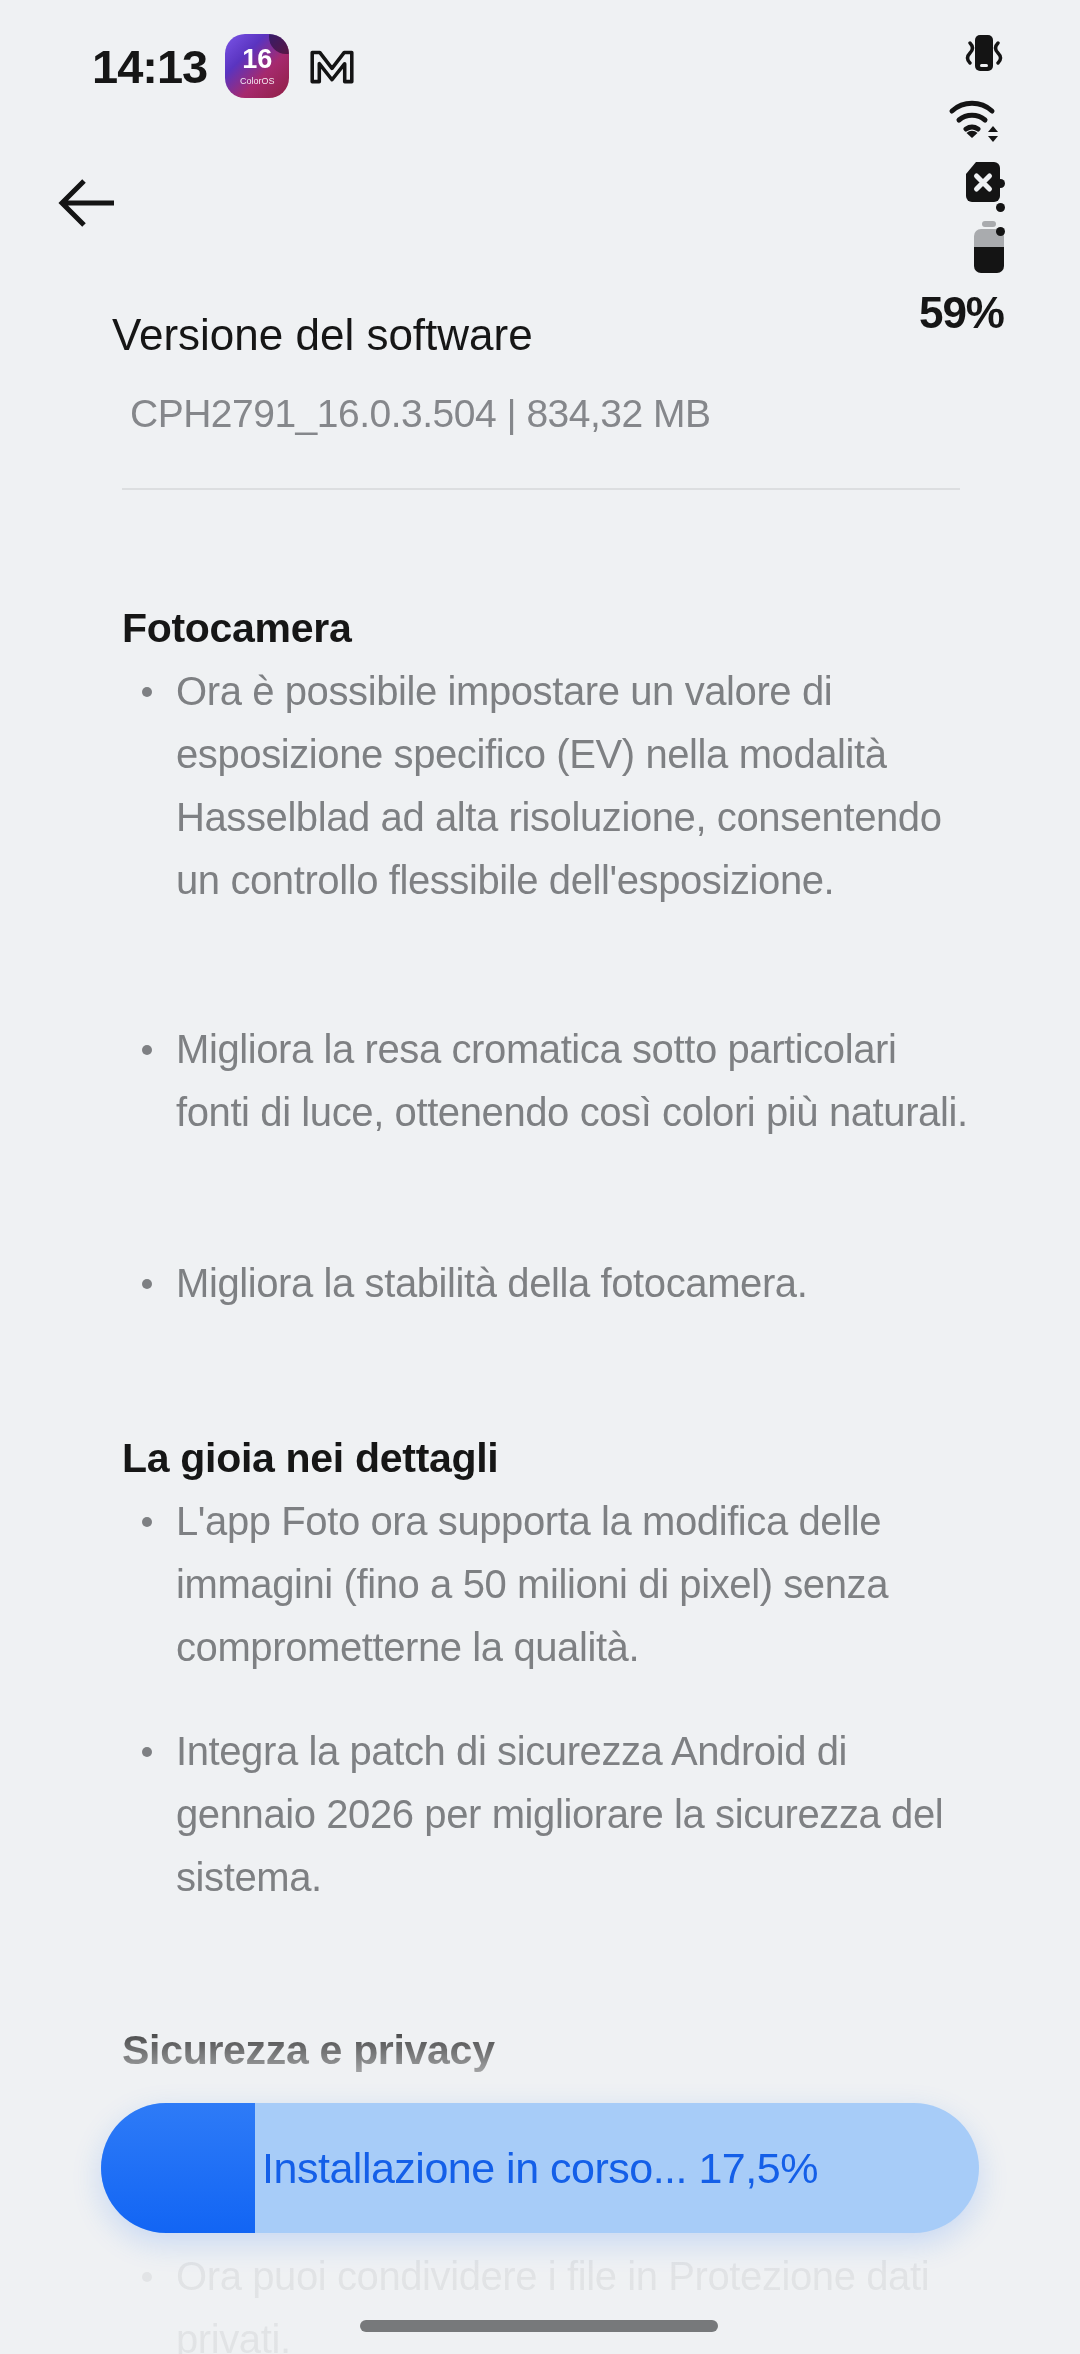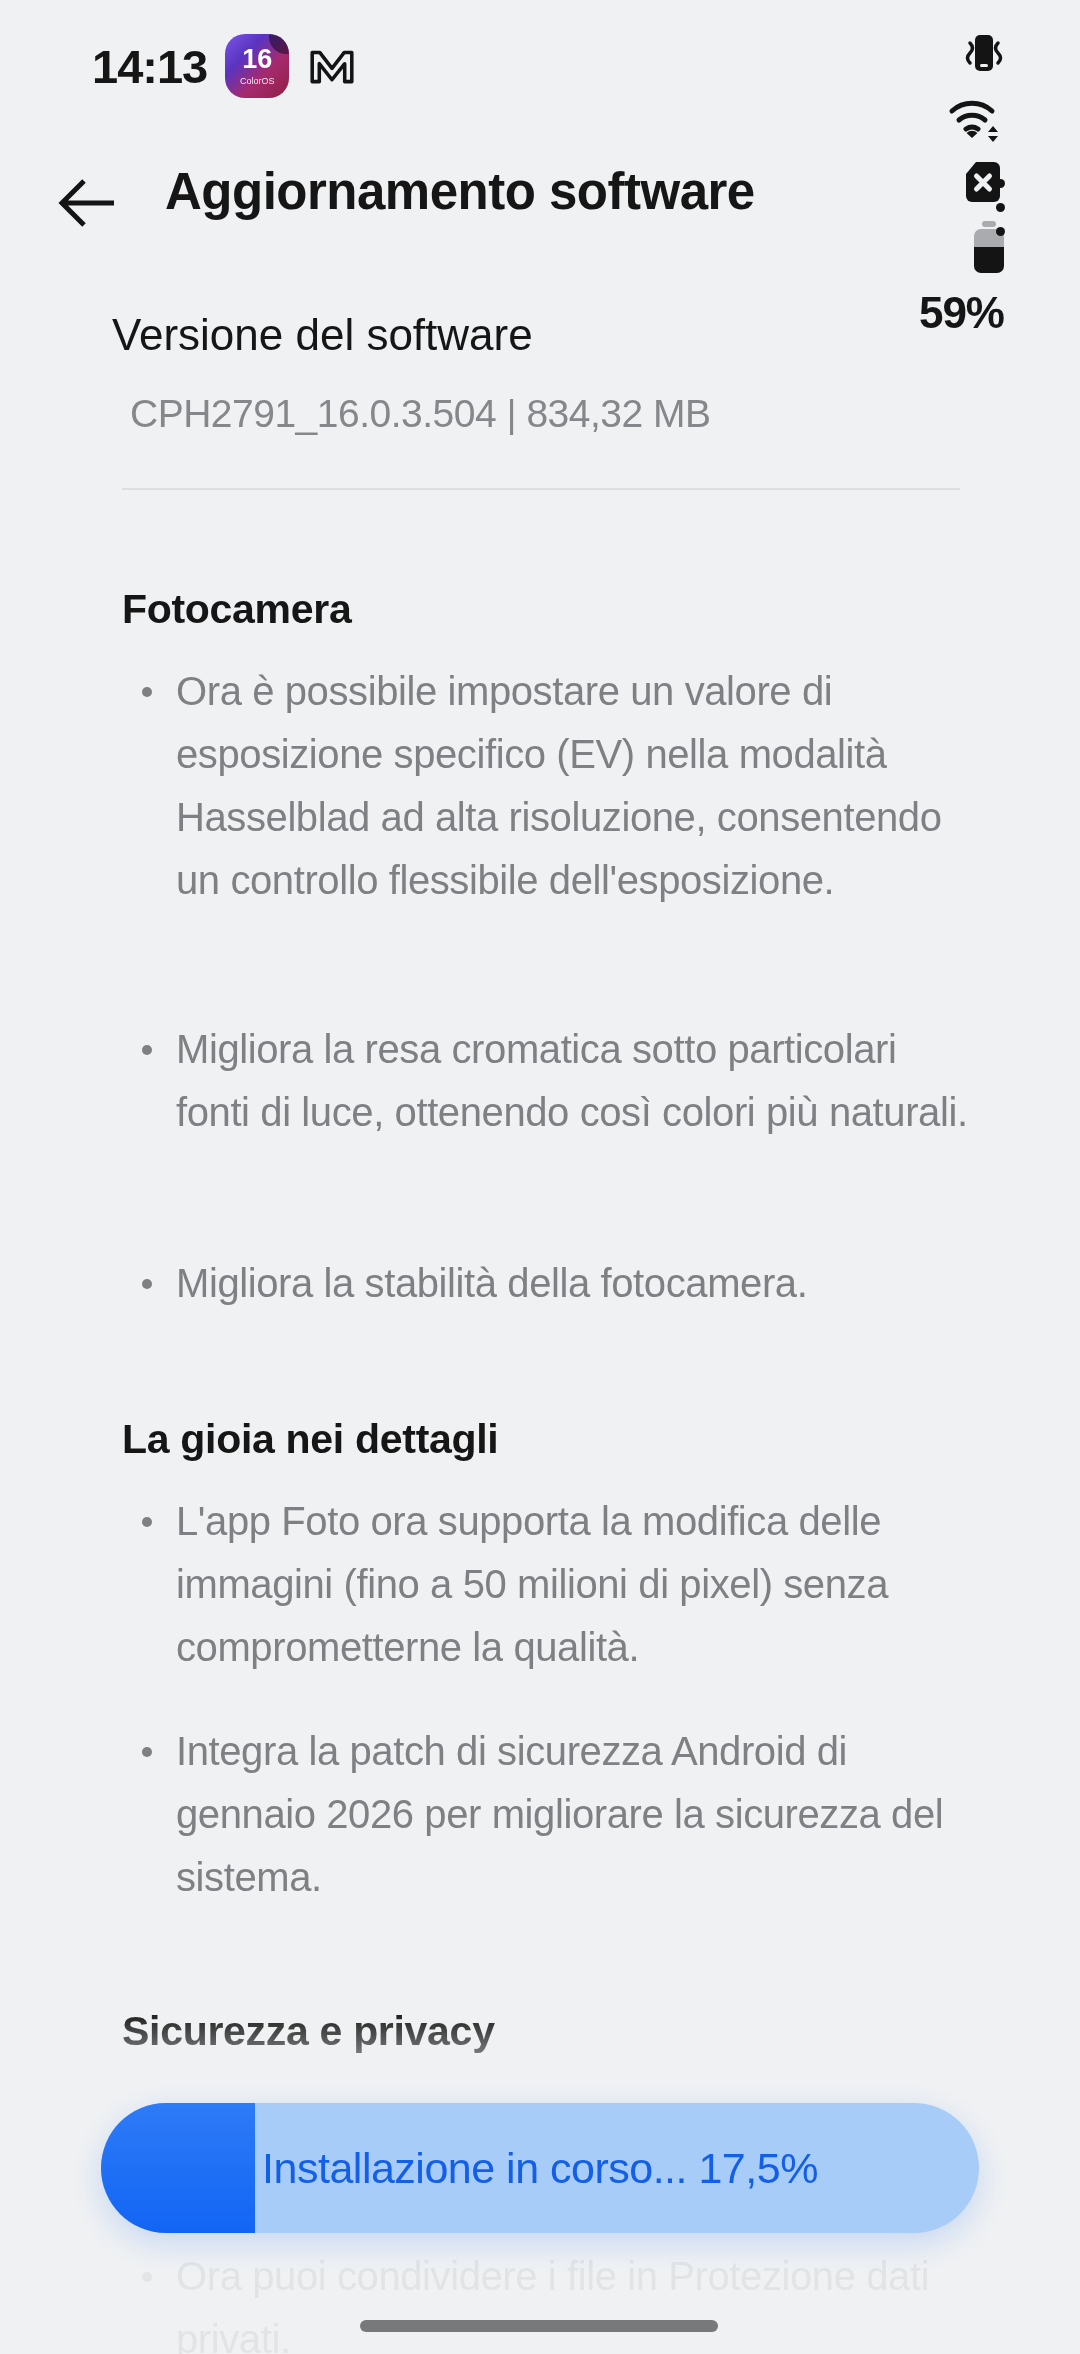--- a/index.html
+++ b/index.html
@@ -44,21 +44,21 @@
   .battery .fill{flex:1;background:#141414;}
   
   .back-btn{position:absolute;left:55px;top:172px;width:66px;height:62px;display:flex;align-items:center;justify-content:center;cursor:pointer;}
   .page-title{position:absolute;left:165px;top:162px;font-size:51px;font-weight:600;color:var(--text-primary);letter-spacing:-0.5px;}
   .kebab{position:absolute;left:980px;top:172px;width:40px;height:70px;display:flex;flex-direction:column;align-items:center;justify-content:center;gap:15px;cursor:pointer;}
   .kebab i{width:9px;height:9px;border-radius:50%;background:#141414;}
   
   .ver-heading{position:absolute;left:112px;top:310px;font-size:44px;font-weight:500;color:var(--text-primary);}
   .ver-value{position:absolute;left:130px;top:392px;font-size:39px;font-weight:400;color:var(--text-tertiary);letter-spacing:-0.5px;}
   .divider{position:absolute;left:122px;top:488px;width:838px;height:2px;background:var(--divider);}
-  .sec-heading{position:absolute;left:122px;font-size:41px;font-weight:600;color:var(--text-primary);letter-spacing:-0.3px;}
+  .sec-heading{position:absolute;left:122px;font-size:41px;font-weight:600;color:var(--text-primary);letter-spacing:-0.3px;margin-top:19px;}
   .bullet{position:absolute;left:142px;display:flex;align-items:flex-start;}
   .bullet .dot{flex:0 0 10px;width:10px;height:10px;border-radius:50%;background:var(--text-secondary);margin-top:27px;margin-right:24px;}
   .bullet p{width:800px;font-size:40px;line-height:63px;font-weight:400;color:var(--text-secondary);letter-spacing:-0.4px;}
   .bullet.faded .dot{background:rgba(126,128,131,.95);}
   
   .scrim{position:absolute;left:0;top:2010px;width:1080px;height:344px;z-index:2;pointer-events:none;
     background:linear-gradient(to bottom,rgba(239,241,243,0) 0%,rgba(239,241,243,.78) 22%,rgba(239,241,243,.88) 55%,rgba(239,241,243,.88) 100%);}
   .install-btn{
     position:absolute;left:101px;top:2103px;width:878px;height:130px;border-radius:65px;
     background:var(--button-track);overflow:hidden;z-index:3;cursor:pointer;
@@ -131,21 +131,20 @@
         </span>
     </span>
     <span class="sb-batt-pct">59%</span>
   </div>
 
   <div class="back-btn">
     <svg width="64" height="56" viewBox="0 0 64 56">
       <path d="M28 6 L6 28 L28 50 M7 28 H58" fill="none" stroke="#141414" stroke-width="5" stroke-linejoin="miter" stroke-linecap="butt"></path>
     </svg>
   </div>
-  <h1 class="page-title">Aggiornamento software</h1>
   <div class="kebab">
     <i></i>
       <i></i>
       <i></i>
   </div>
 
   <div class="ver-heading">Versione del software</div>
   <div class="ver-value">CPH2791_16.0.3.504 | 834,32 MB</div>
   <div class="divider"></div>
 

